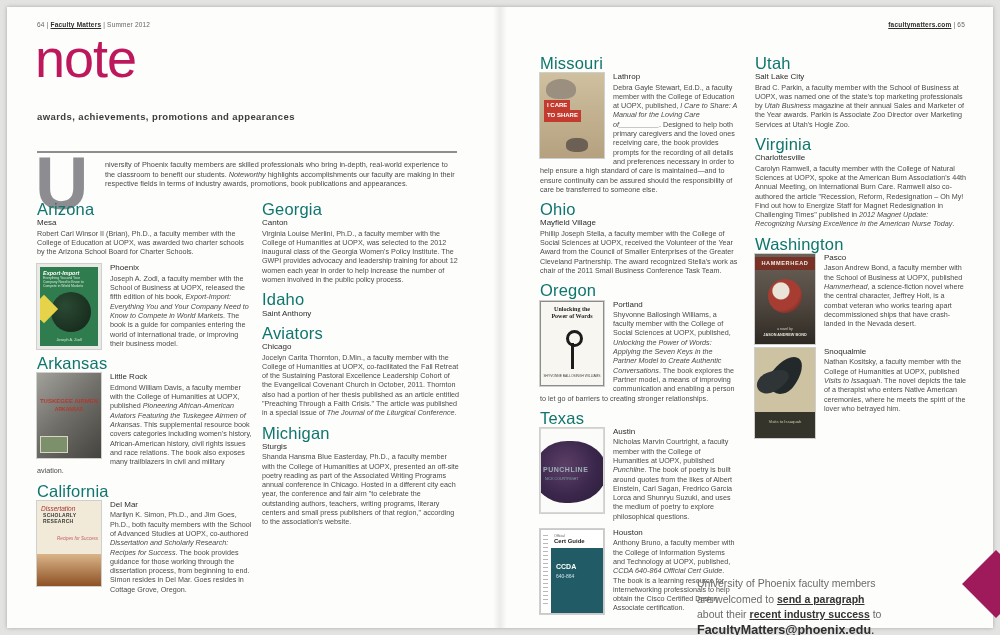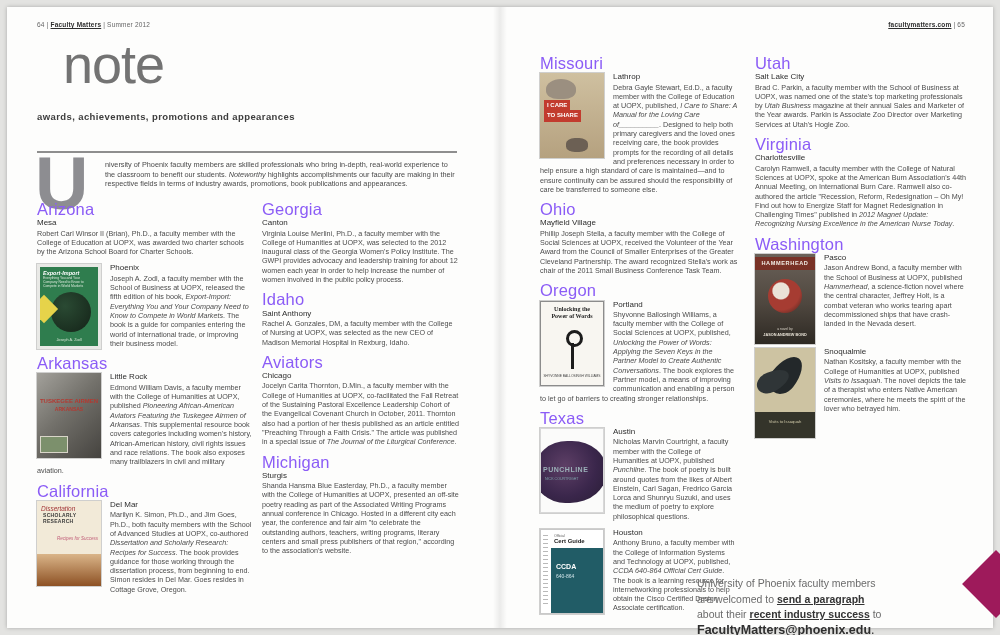--- a/index.html
+++ b/index.html
@@ -8,40 +8,40 @@
   .page { position:absolute; left:7px; top:7px; width:986px; height:621px;
     background:#fdfdfc; box-shadow:0 0 4px rgba(0,0,0,.25); }
   .gutter { position:absolute; left:486px; top:0; width:14px; height:621px;
     background:linear-gradient(90deg, rgba(0,0,0,0) 0%, rgba(0,0,0,.07) 50%, rgba(0,0,0,0) 100%); }
 
   .hdr { position:absolute; top:14px; font-size:6.5px; color:#666; letter-spacing:.2px; }
   .hdr .b { color:#2e2e2e; }
   .hdr-left { left:30px; }
   .hdr-right { right:28px; text-align:right; }
 
-  .mast-note { position:absolute; left:28px; top:26px; font-size:54px; font-weight:300;
-    color:#737373; letter-spacing:-1px;margin-left:28px; }
+  .mast-note { position:absolute; left:28px; top:20px; font-size:54px; font-weight:300;
+    color:#be185d; letter-spacing:-1px; }
   .mast-worthy { position:absolute; left:96px; top:36px; font-size:80px; font-weight:300;
     color:#c17f95; letter-spacing:-2px; }
   .mast-sub { position:absolute; left:30px; top:104px; font-size:9.5px; font-weight:bold;
     color:#3d3d3d; letter-spacing:.4px; }
   .rule { position:absolute; left:30px; top:144px; width:420px; height:2px; background:#8e8e8e; }
 
   .dropcap { position:absolute; left:28px; top:146px; font-size:74px; line-height:62px;
     font-weight:bold; color:#8d8d91; }
   .intro { position:absolute; left:98px; top:153px; width:354px; font-size:7.3px;
     line-height:9.6px; color:#4a4a4a; }
 
   .col { position:absolute; font-size:7.2px; line-height:9.3px; color:#4c4c4c; }
   .col1 { left:30px;  top:196px; width:216px; }
   .col2 { left:255px; top:196px; width:197px; }
   .col3 { left:533px; top:50px;  width:198px; }
   .col4 { left:748px; top:50px;  width:214px; }
 
-  h2.state { font-size:16.5px; font-weight:400; color:#8b5cf6; letter-spacing:.2px;
+  h2.state { font-size:16.5px; font-weight:400; color:#0f766e; letter-spacing:.2px;
     margin:0 0 4px 0; padding-top:2px; clear:both; }
   .section { margin-bottom:9px; }
   .entry { clear:both; margin-bottom:7px; overflow:visible; }
   h3.city { font-size:8px; font-weight:normal; color:#2d2d2d; margin-bottom:1px; }
   .i { font-style:italic; }
   .b { font-weight:bold; color:#333;text-decoration:underline; }
 
   .cover { width:64px; height:85px; float:left; margin:1px 9px 3px 0; position:relative;
     overflow:hidden; box-shadow:0 0 0 1px rgba(0,0,0,.18); background:#ddd; }
   .col4 .cover { width:60px; height:90px; }
@@ -202,21 +202,20 @@
         <h2 class="state">Georgia</h2>
         <div class="entry">
           <h3 class="city">Canton</h3>
           <div><span>Virginia Louise Merlini, Ph.D., a faculty member with the College of Humanities at UOPX, was selected to the 2012 inaugural class of the Georgia Women's Policy Institute. The GWPI provides advocacy and leadership training for about 12 women each year in order to help increase the number of women involved in the public policy process.</span></div>
         </div>
       </div>
       <div class="section">
         <h2 class="state">Idaho</h2>
         <div class="entry">
           <h3 class="city">Saint Anthony</h3>
-          <div><span>Rachel A. Gonzales, DM, a faculty member with the College of Nursing at UOPX, was selected as the new CEO of Madison Memorial Hospital in Rexburg, Idaho.</span></div>
         </div>
       </div>
       <div class="section">
         <h2 class="state">Aviators</h2>
         <div class="entry">
           <h3 class="city">Chicago</h3>
           <div><span>Jocelyn Carita Thornton, D.Min., a faculty member with the College of Humanities at UOPX, co-facilitated the Fall Retreat of the Sustaining Pastoral Excellence Leadership Cohort of the Evangelical Covenant Church in October, 2011. Thornton also had a portion of her thesis published as an article entitled "Preaching Through a Faith Crisis." The article was published in a special issue of </span><span class="i">The Journal of the Liturgical Conference</span><span>.</span></div>
         </div>
       </div>
       <div class="section">

